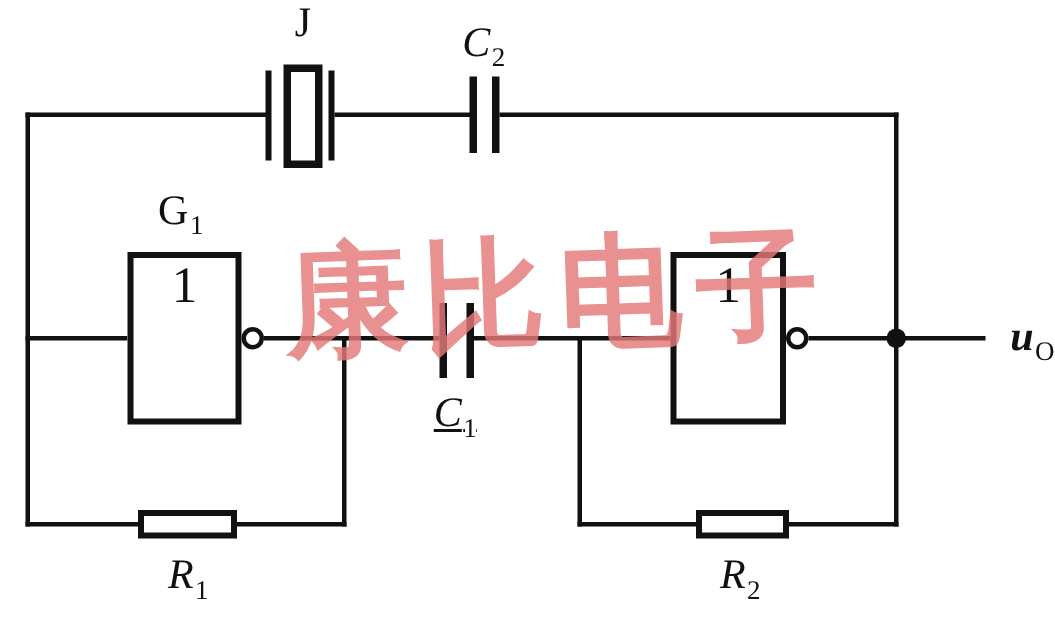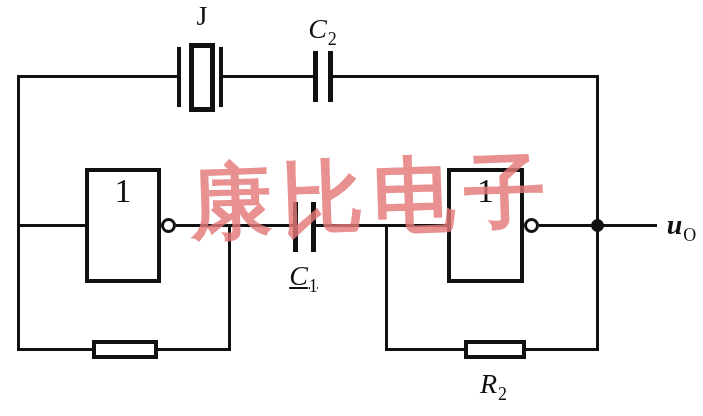--- a/index.html
+++ b/index.html
@@ -81,32 +81,38 @@
   <div class="dot" style="left:591px;top:219px;"></div>
 
   <div class="lbl" style="left:186px;top:2px;width:32px;">
     <span>J</span>
   </div>
 
   <div class="lbl" style="left:300px;top:2px;width:44px;margin-top:13px;">
     <span class="ital">C</span><span class="sub">2</span>
   </div>
 
+  <div class="lbl" style="left:96px;top:127px;width:48px;">
+    <span>G</span><span class="sub">1</span>
+  </div>
 
 
   <div class="lbl" style="left:281px;top:262px;width:44px;text-decoration:underline;">
     <span class="ital">C</span><span class="sub">1</span>
   </div>
 
+  <div class="lbl" style="left:100px;top:370px;width:50px;">
+    <span class="ital">R</span><span class="sub">1</span>
+  </div>
 
   <div class="lbl" style="left:468px;top:370px;width:50px;">
     <span class="ital">R</span><span class="sub">2</span>
   </div>
 
-  <div class="lbl" style="left:660px;top:211px;width:42px;text-align:center;">
+  <div class="lbl" style="left:660px;top:211px;width:42px;text-align:right;">
     <span class="uo-main">u</span><span class="sub">O</span>
   </div>
 
   <div id="watermark" style="color: rgb(229, 120, 120);">
     <span>康</span>
     <span>比</span>
     <span>电</span>
     <span>子</span>
   </div>
 

